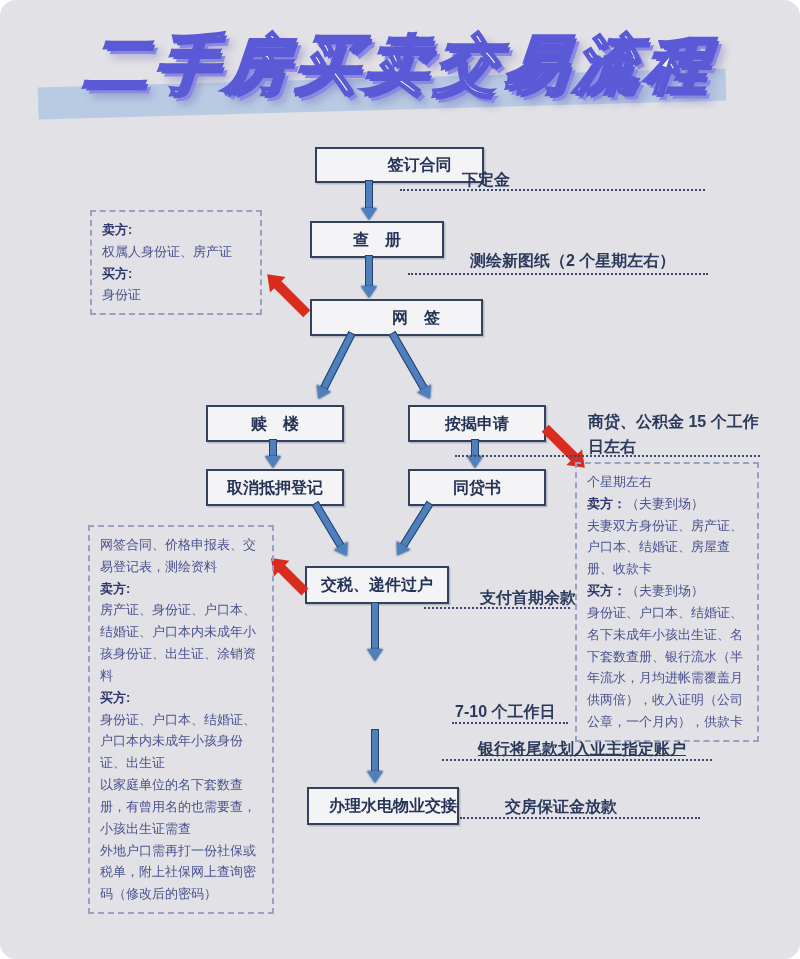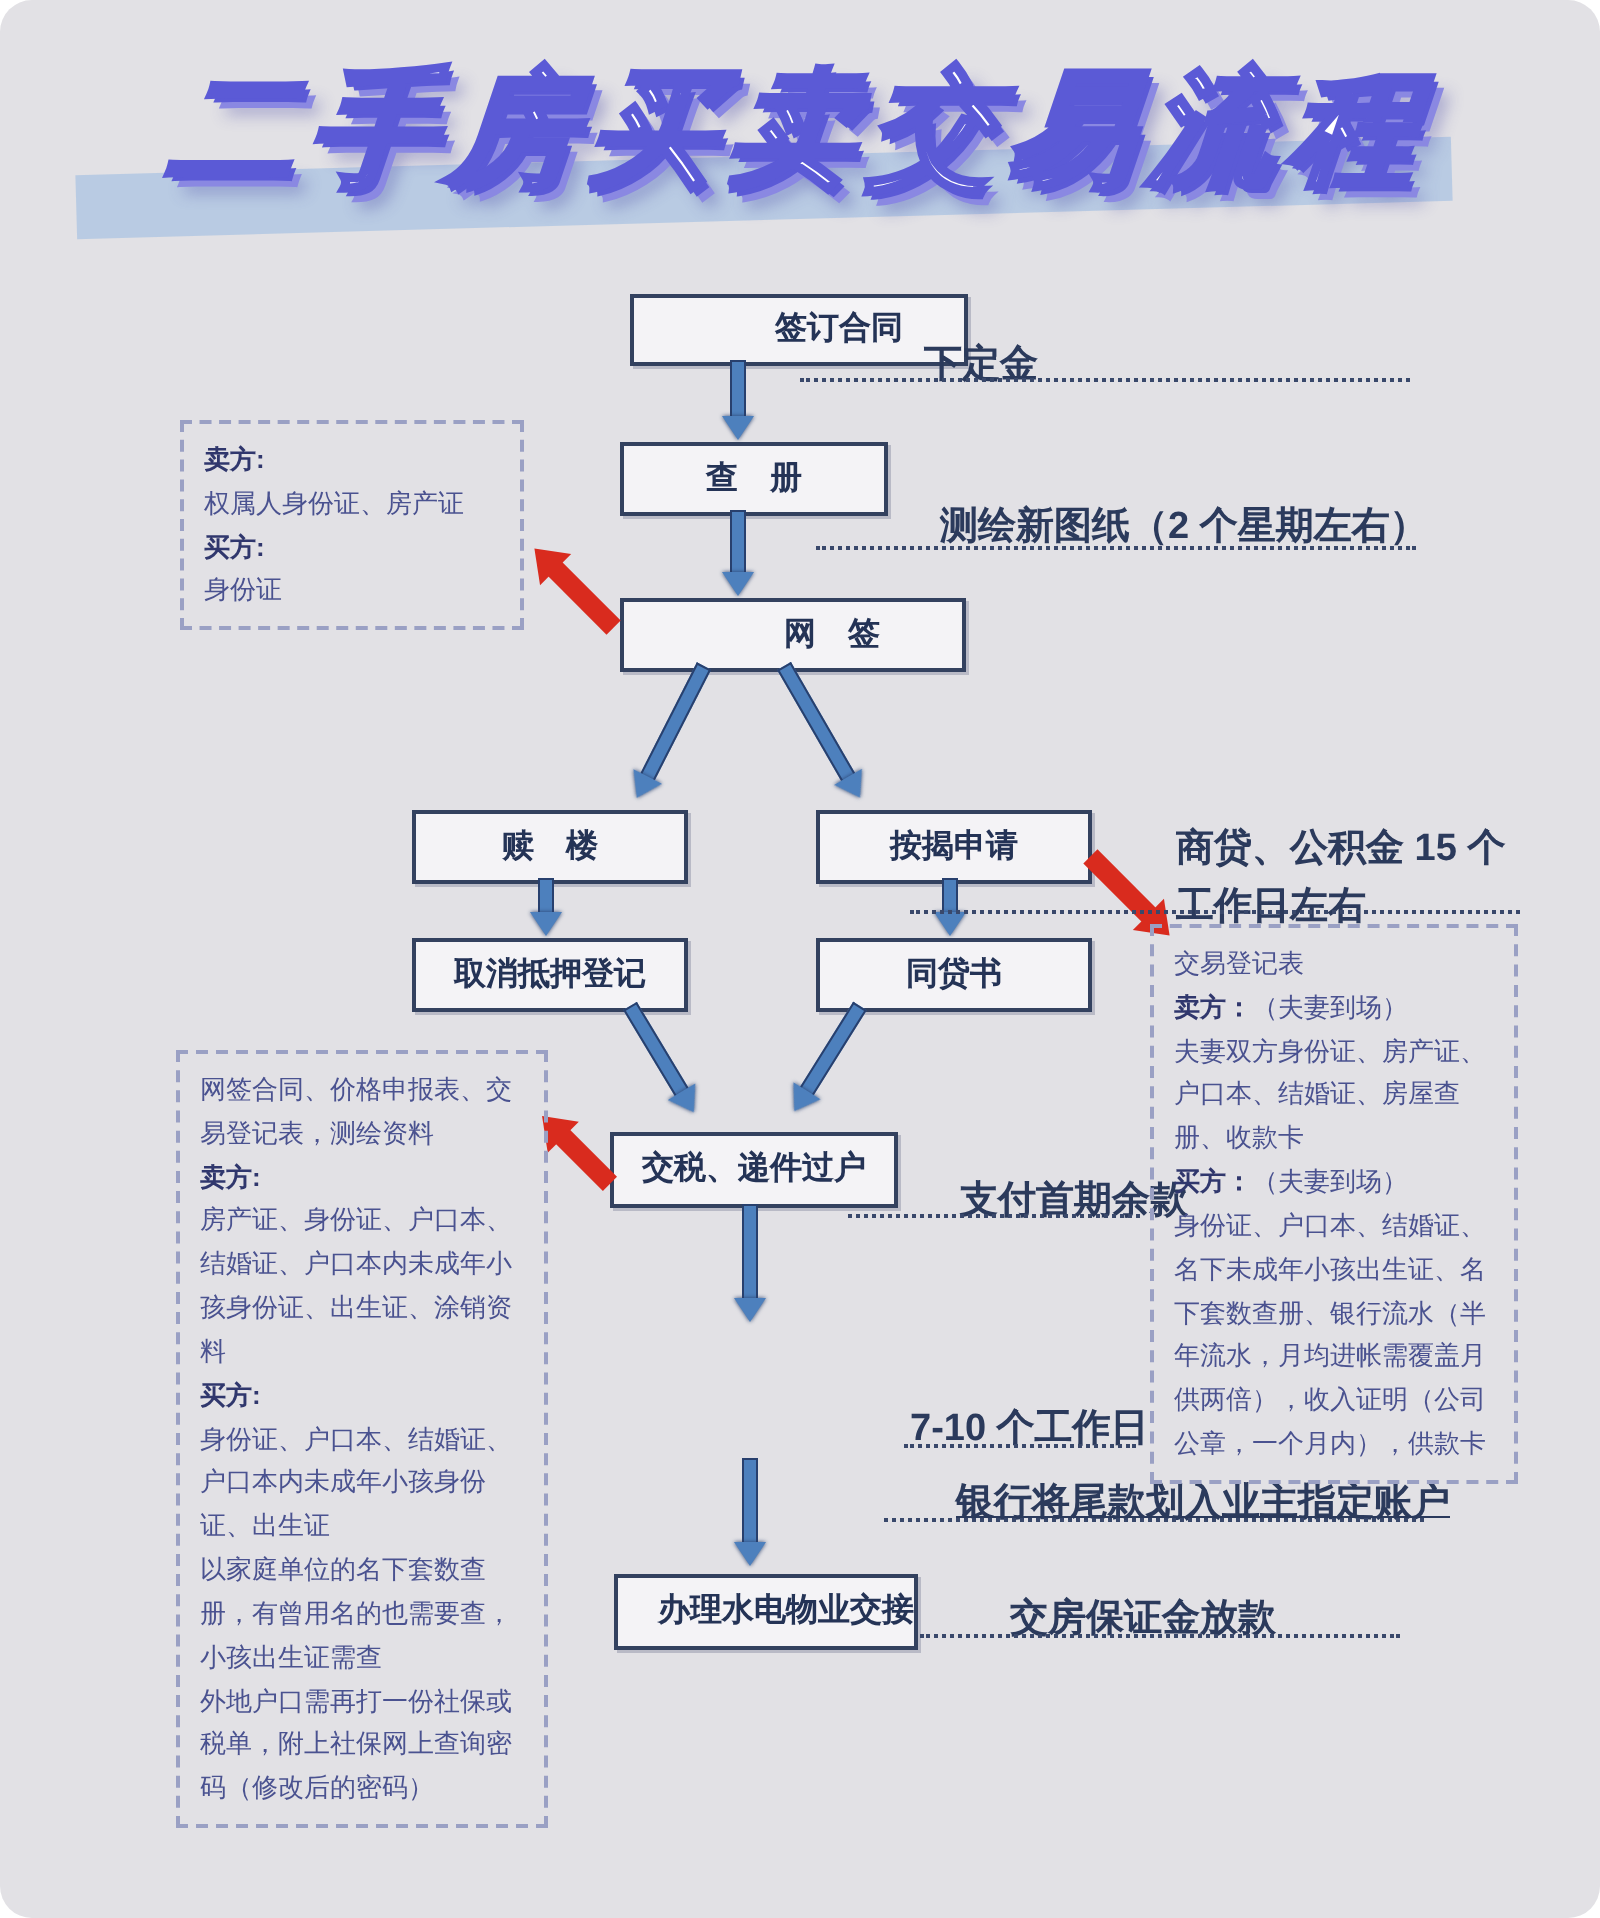--- a/index.html
+++ b/index.html
@@ -32,21 +32,21 @@
     transform:skewX(-5deg);white-space:nowrap;
   }
   
   .fbox{
     position:absolute;background:#f4f3f6;border:2px solid var(--box-border);
     display:flex;flex-direction:column;align-items:center;justify-content:center;
     color:var(--box-text);font-weight:bold;font-size:16px;line-height:1.45;
     box-shadow:1.5px 1.5px 0 rgba(40,50,90,.22);text-align:center;
   }
   
-  .anno{position:absolute;color:var(--anno);font-weight:bold;font-size:19px;line-height:1.55;}
+  .anno{position:absolute;color:var(--anno);font-weight:bold;font-size:16px;line-height:1.55;}
   .dotline{position:absolute;height:0;border-bottom:2.5px dotted #39486b;}
   
   .note{
     position:absolute;border:2px dashed var(--note-border);
     padding:7px 10px;color:var(--note);font-size:13px;line-height:1.68;
   }
   .note .lbl{font-weight:bold;color:#30376d;}
   
   .varrow{position:absolute;width:16px;}
   .varrow .shaft{position:absolute;left:4px;top:0;bottom:11px;width:8px;
@@ -196,21 +196,21 @@
     <div>网签合同、价格申报表、交易登记表，测绘资料</div>
     <div class="lbl">卖方:</div>
     <div>房产证、身份证、户口本、结婚证、户口本内未成年小孩身份证、出生证、涂销资料</div>
     <div class="lbl">买方:</div>
     <div>身份证、户口本、结婚证、户口本内未成年小孩身份证、出生证</div>
     <div>以家庭单位的名下套数查册，有曾用名的也需要查，小孩出生证需查</div>
     <div>外地户口需再打一份社保或税单，附上社保网上查询密码（修改后的密码）</div>
   </div>
 
   <div class="note" style="left:575px;top:462px;width:160px;">
-    <div>交易登记表</div>
+    <div>个星期左右</div>
     <div>
       <span class="lbl">卖方：</span><span>（夫妻到场）</span>
     </div>
     <div>夫妻双方身份证、房产证、户口本、结婚证、房屋查册、收款卡</div>
     <div>
       <span class="lbl">买方：</span><span>（夫妻到场）</span>
     </div>
     <div>身份证、户口本、结婚证、名下未成年小孩出生证、名下套数查册、银行流水（半年流水，月均进帐需覆盖月供两倍），收入证明（公司公章，一个月内），供款卡</div>
   </div>
 

